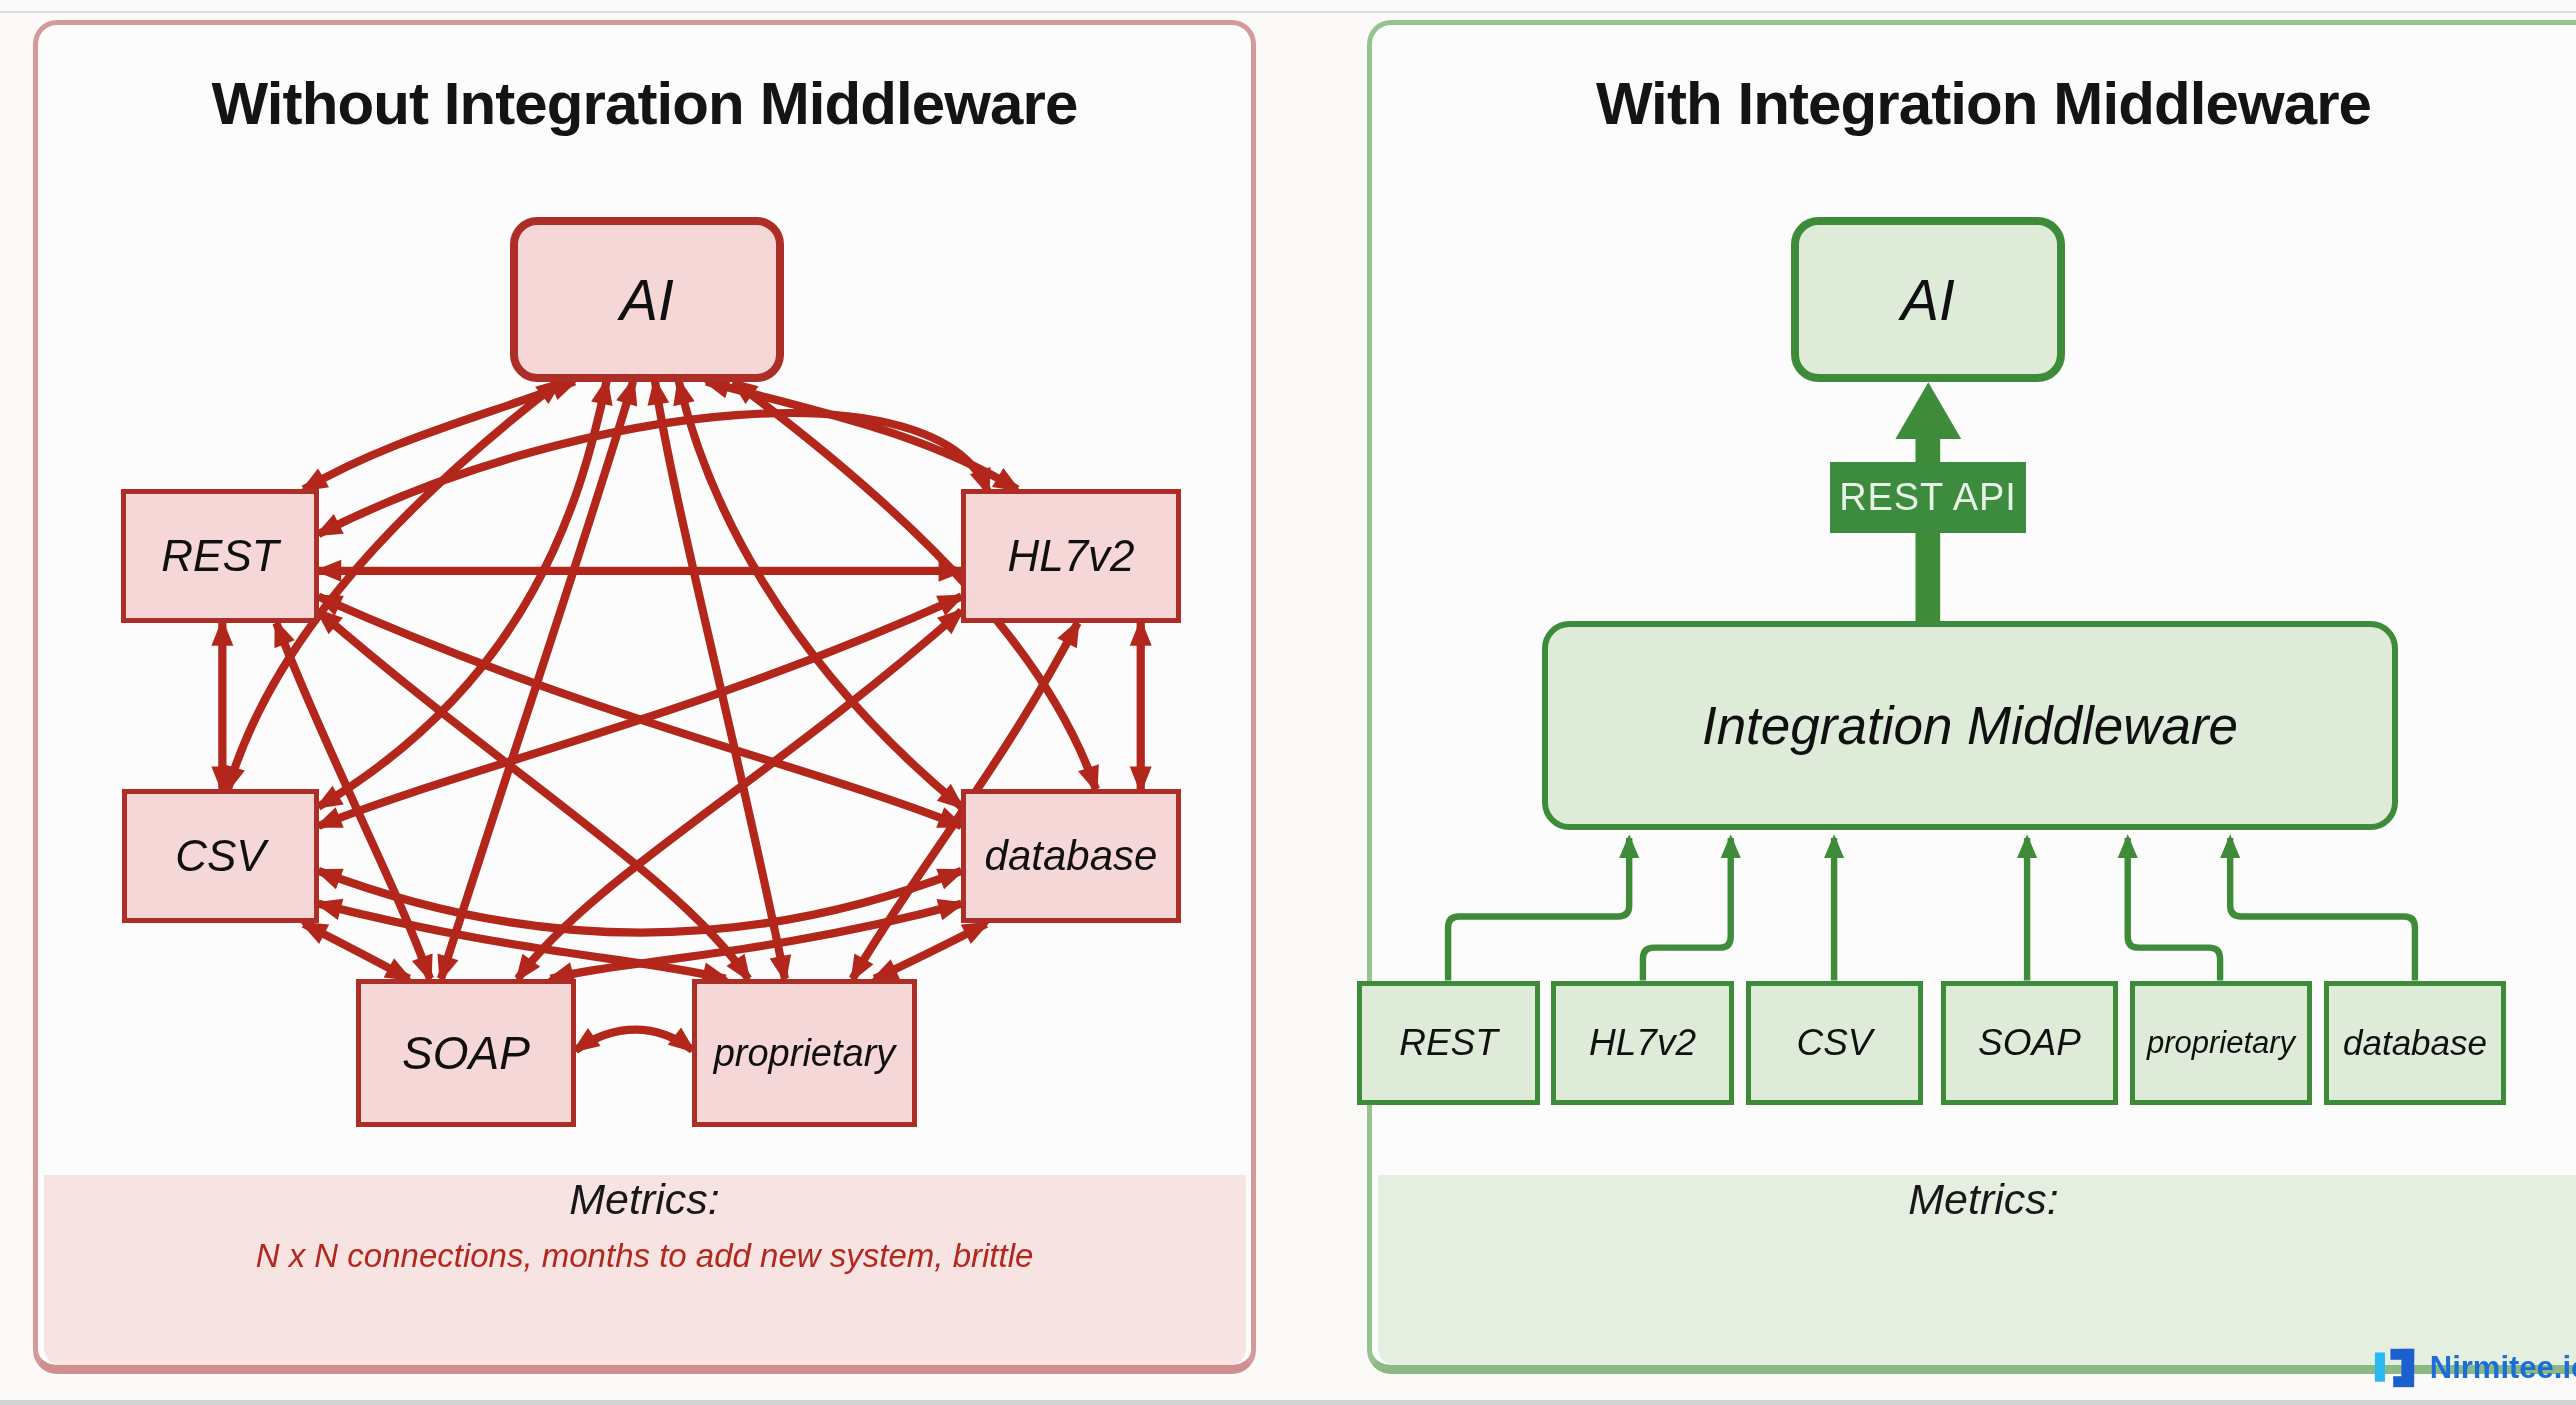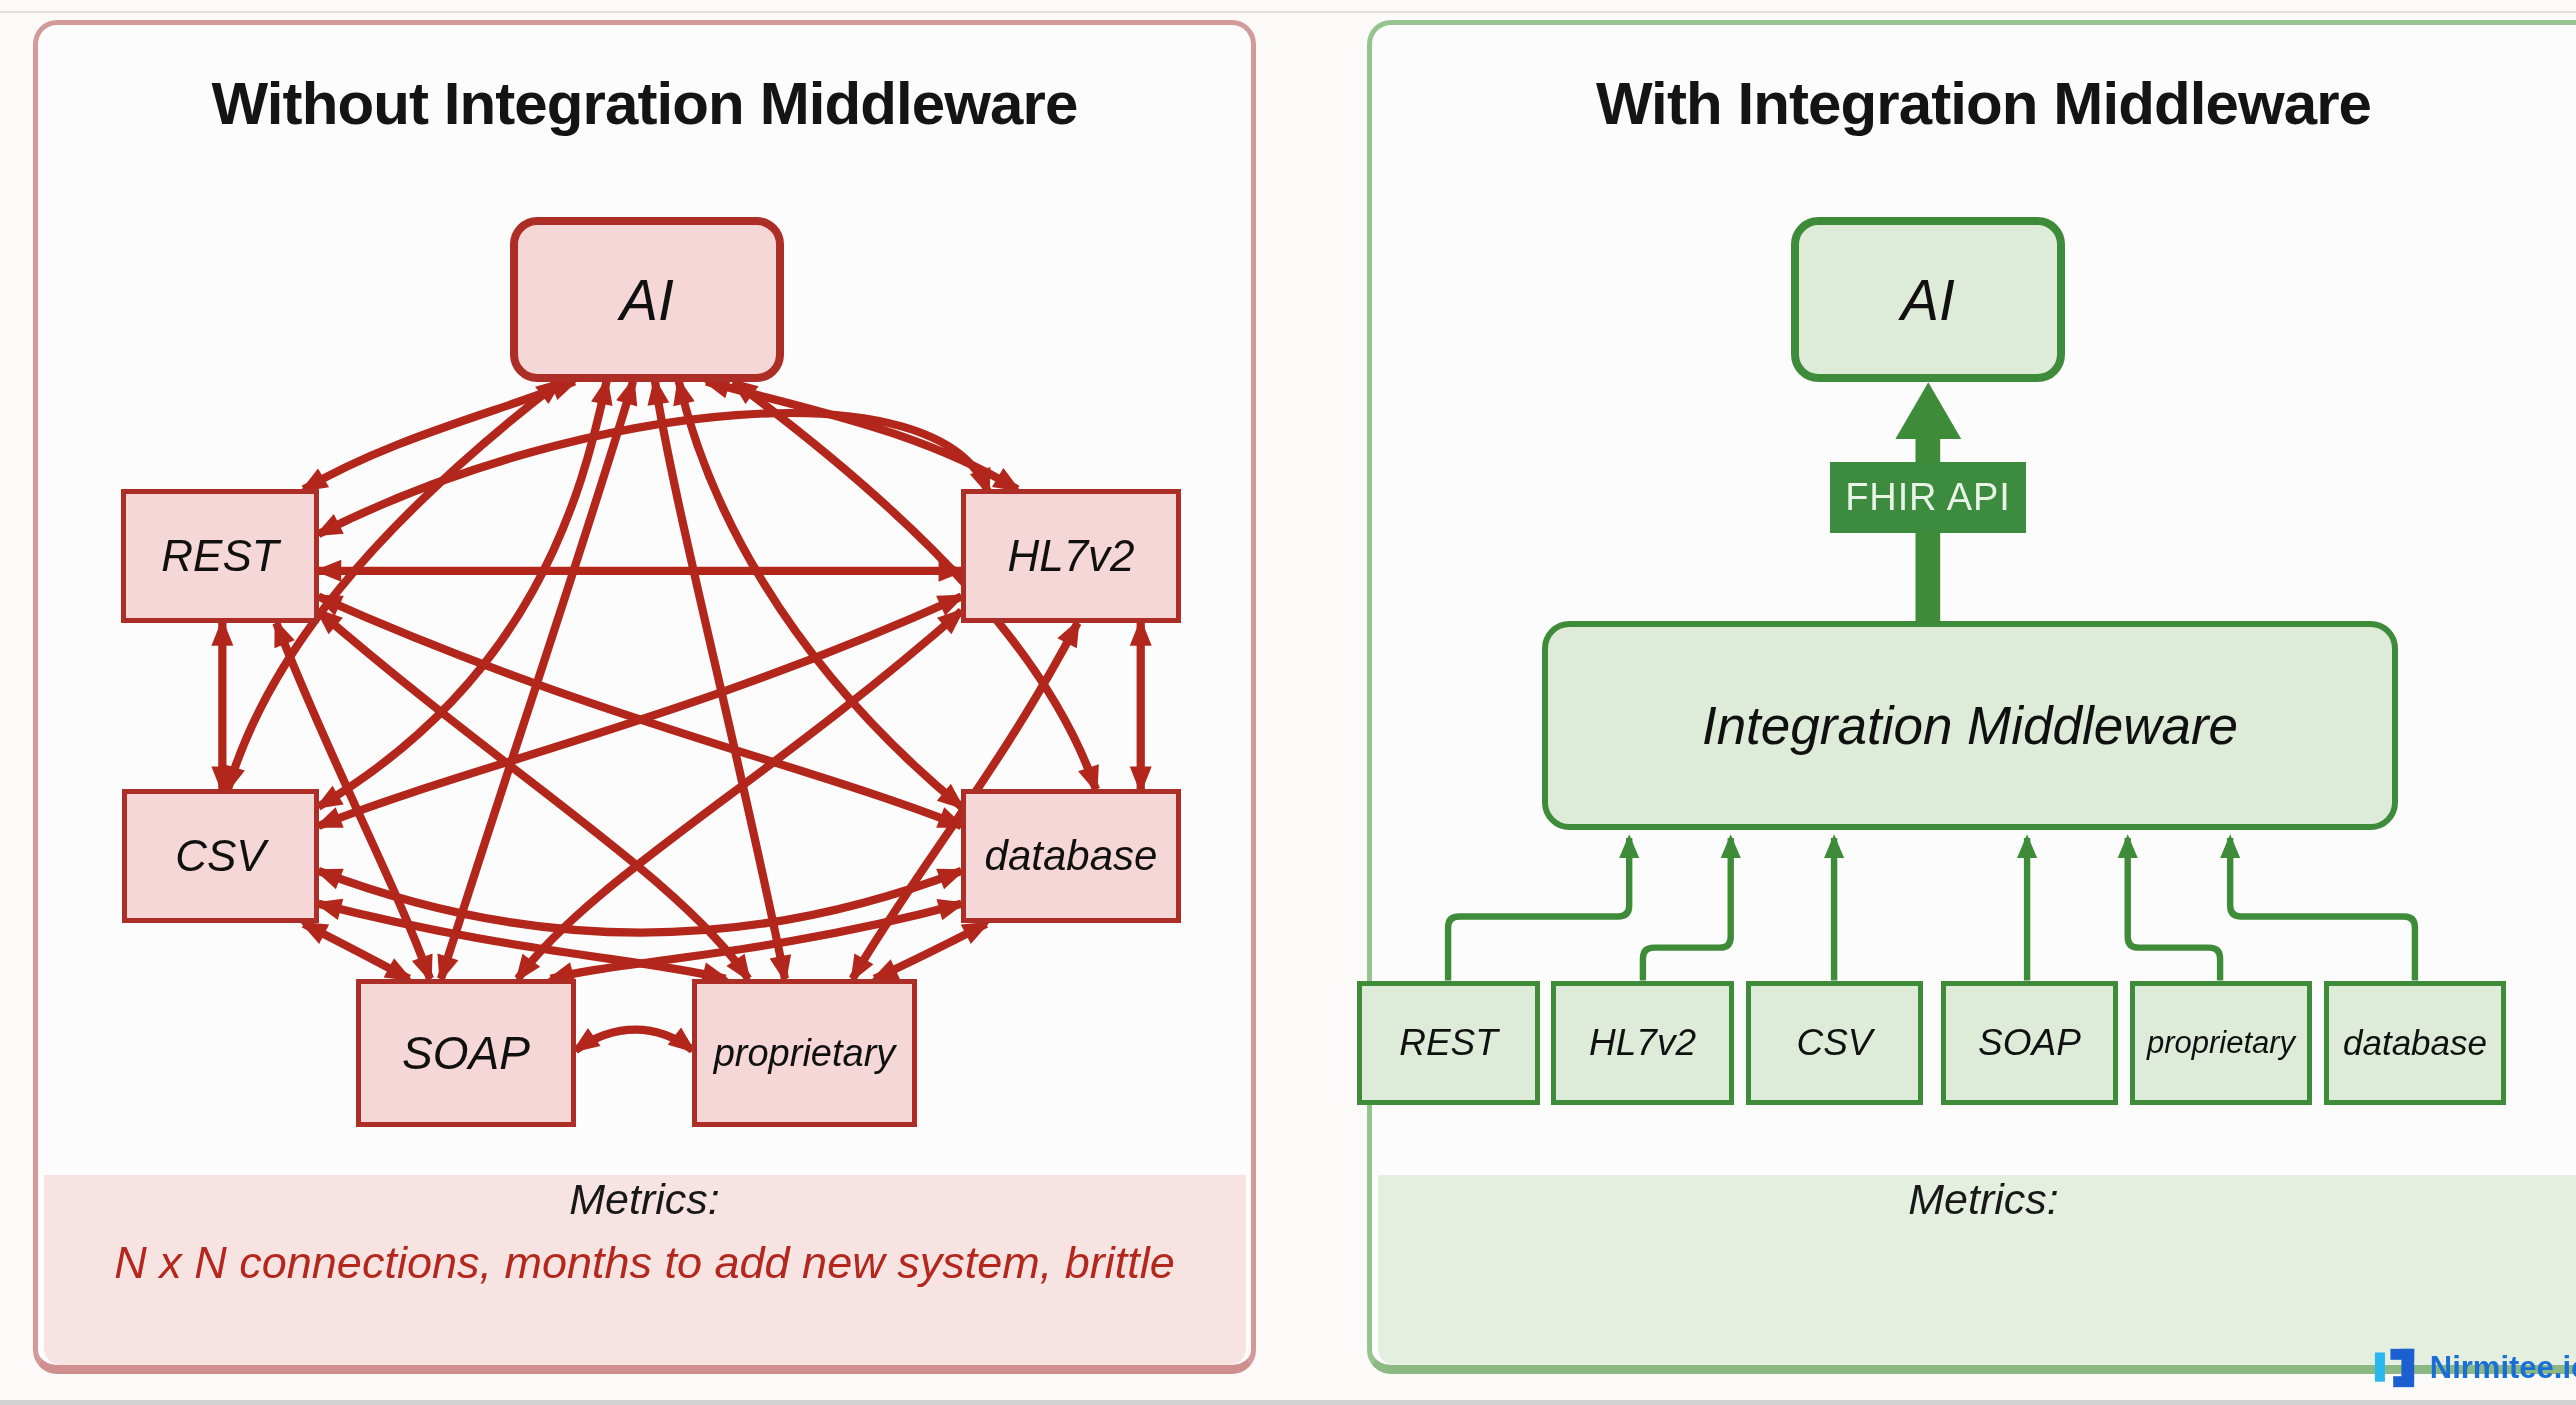--- a/index.html
+++ b/index.html
@@ -28,21 +28,21 @@
 
   .panel-title{position:absolute;top:44px;left:0;width:100%;text-align:center;
     font-size:60px;font-weight:700;color:var(--ink);letter-spacing:-0.9px;}
 
   .band{position:absolute;left:5.5px;right:5.5px;bottom:0;height:190px;
     border-radius:0 0 16.5px 16.5px;display:flex;flex-direction:column;justify-content:flex-start;
     align-items:center;gap:12.8px;font-style:italic;}
   .band.left{background:var(--left-band);}
   .band.right{background:var(--right-band);}
   .metrics-label{font-size:43px;font-weight:500;color:#181818;}
-  .metrics-value{font-size:45px;}
+  .metrics-value{font-size:33px;}
   .band.left .metrics-value{color:var(--left-metric);}
   .band.right .metrics-value{color:var(--right-metric);}
 
   svg.layer{position:absolute;left:0;top:0;width:2576px;height:1405px;}
 
   .node{position:absolute;display:flex;align-items:center;justify-content:center;
     color:#101010;background:var(--left-box-fill);border:5.5px solid var(--left-box-border);}
   .node.rounded{border-radius:27.4px;border-width:8.2px;}
   .node.green{background:var(--right-box-fill);border-color:var(--right-box-border);}
   .node .lbl{white-space:nowrap;font-style:italic;}
@@ -150,21 +150,21 @@
     <span class="lbl">SOAP</span>
   </div>
   <div class="node" style="left:692px;top:979px;width:225px;height:148px;font-size:38px;">
     <span class="lbl">proprietary</span>
   </div>
 
   <div class="node rounded green" style="left:1791px;top:217px;width:274px;height:165px;font-size:57px;">
     <span class="lbl">AI</span>
   </div>
   <div class="fhir-label" style="left:1830px;top:462px;width:196px;height:71px;">
-    <span>FHIR API</span>
+    <span>REST API</span>
   </div>
   <div class="node rounded green" style="left:1542px;top:621px;width:856px;height:209px;font-size:53px;border-width:6.4px;">
     <span class="lbl">Integration Middleware</span>
   </div>
   <div class="node green" style="left:1357px;top:981px;width:183px;height:124px;font-size:37px;">
     <span class="lbl">REST</span>
   </div>
   <div class="node green" style="left:1551px;top:981px;width:183px;height:124px;font-size:37px;">
     <span class="lbl">HL7v2</span>
   </div>

